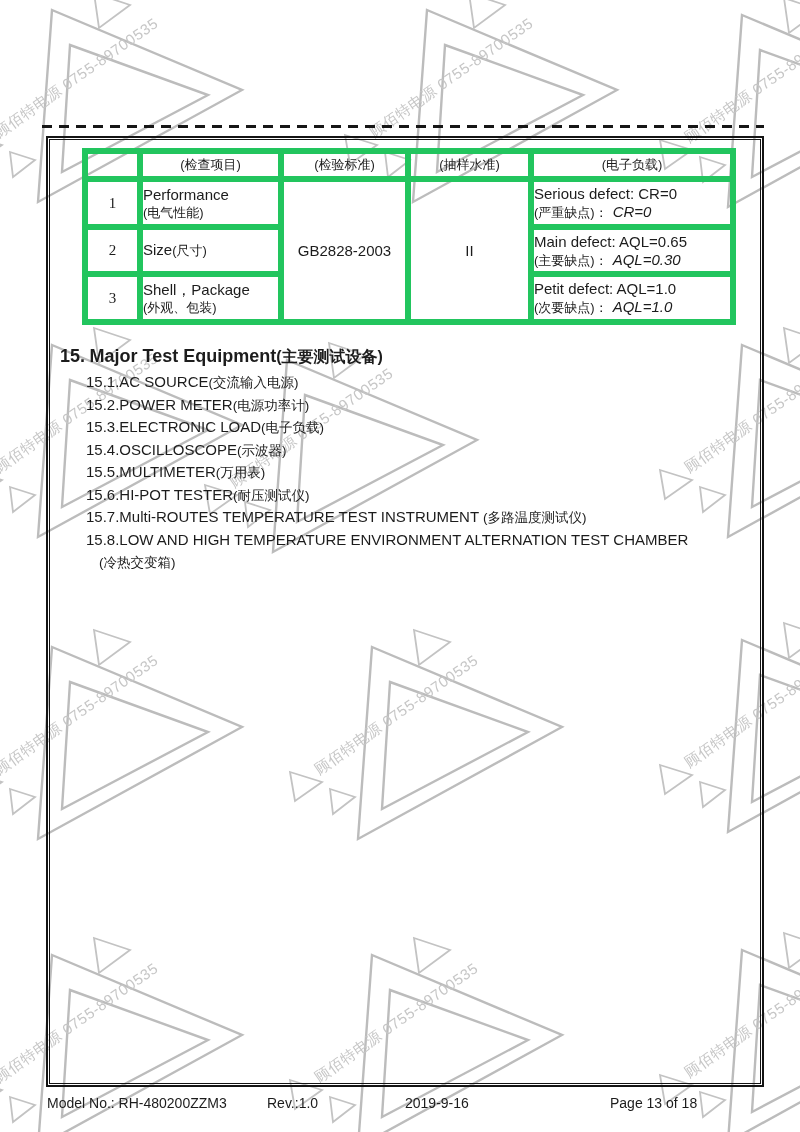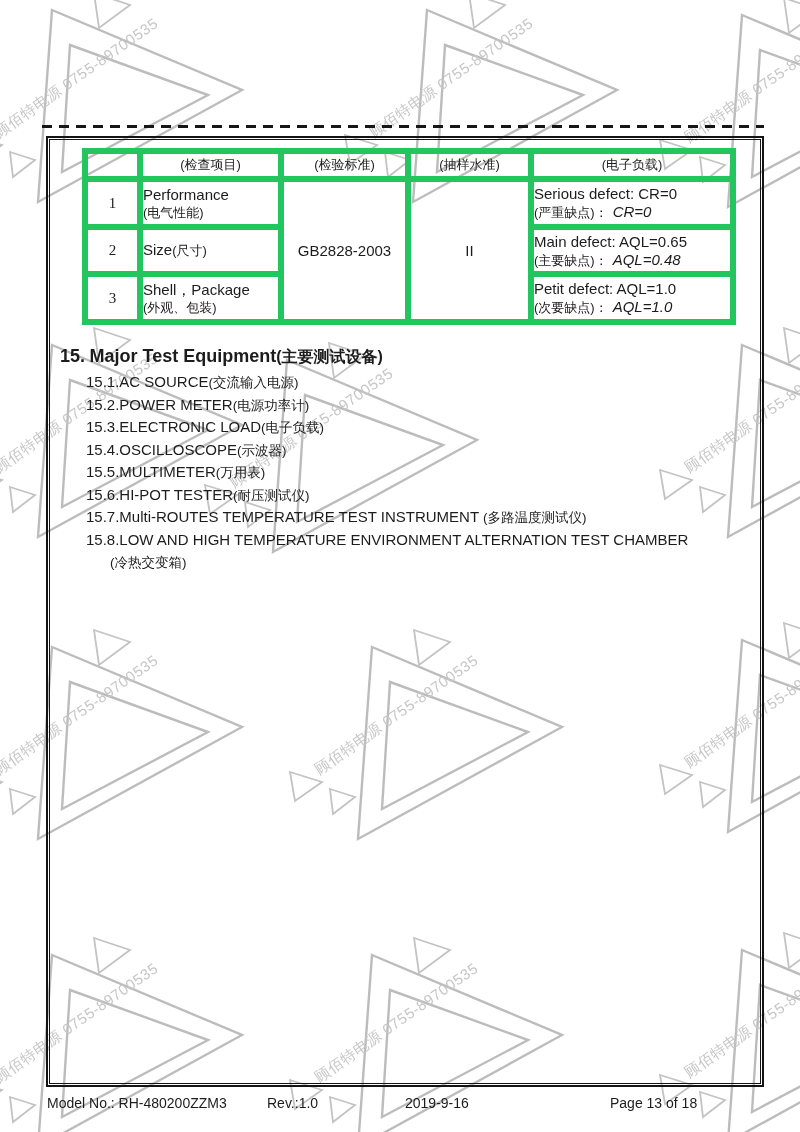--- a/index.html
+++ b/index.html
@@ -45,21 +45,21 @@
   .in-zh { font-size:13px; }
   .zh-val { font-size:15px; margin-left:5px;font-style:italic; }
   
   .sec-title { position:absolute; left:60px; top:346px; font-weight:bold; white-space:nowrap; }
   .sec-title .t-en { font-size:18px; }
   .sec-title .t-zh { font-size:16px; }
   .eq-list { position:absolute; left:86px; top:371px; }
   .eq-line { line-height:21.5px; white-space:nowrap; }
   .eq-line .e-en { font-size:15px; }
   .eq-line .e-zh { font-size:13.5px; }
-  .eq-cont { margin-left:24px; }
+  .eq-cont { margin-left:13px; }
   
   .footer span { position:absolute; top:1095px; font-size:14px; white-space:nowrap; }
   .f-model { left:47px; }
   .f-rev   { left:267px; }
   .f-date  { left:405px; }
   .f-page  { left:610px; }
 </style>
 </head>
 <body>
 
@@ -223,21 +223,21 @@
         <span class="ln-zh"><span class="in-zh">(严重缺点)：</span><span class="zh-val">CR=0</span></span>
       </td>
     </tr>
     <tr style="height:47px">
       <td class="cnum">2</td>
       <td class="citem">
         <span class="in-en">Size</span><span class="in-zh">(尺寸)</span>
       </td>
       <td class="cdef">
         <span class="ln-en">Main defect: AQL=0.65</span>
-        <span class="ln-zh"><span class="in-zh">(主要缺点)：</span><span class="zh-val">AQL=0.48</span></span>
+        <span class="ln-zh"><span class="in-zh">(主要缺点)：</span><span class="zh-val">AQL=0.30</span></span>
       </td>
     </tr>
     <tr style="height:48px">
       <td class="cnum">3</td>
       <td class="citem">
         <span class="ln-en">Shell，Package</span>
         <span class="ln-zh">(外观、包装)</span>
       </td>
       <td class="cdef">
         <span class="ln-en">Petit defect: AQL=1.0</span>

